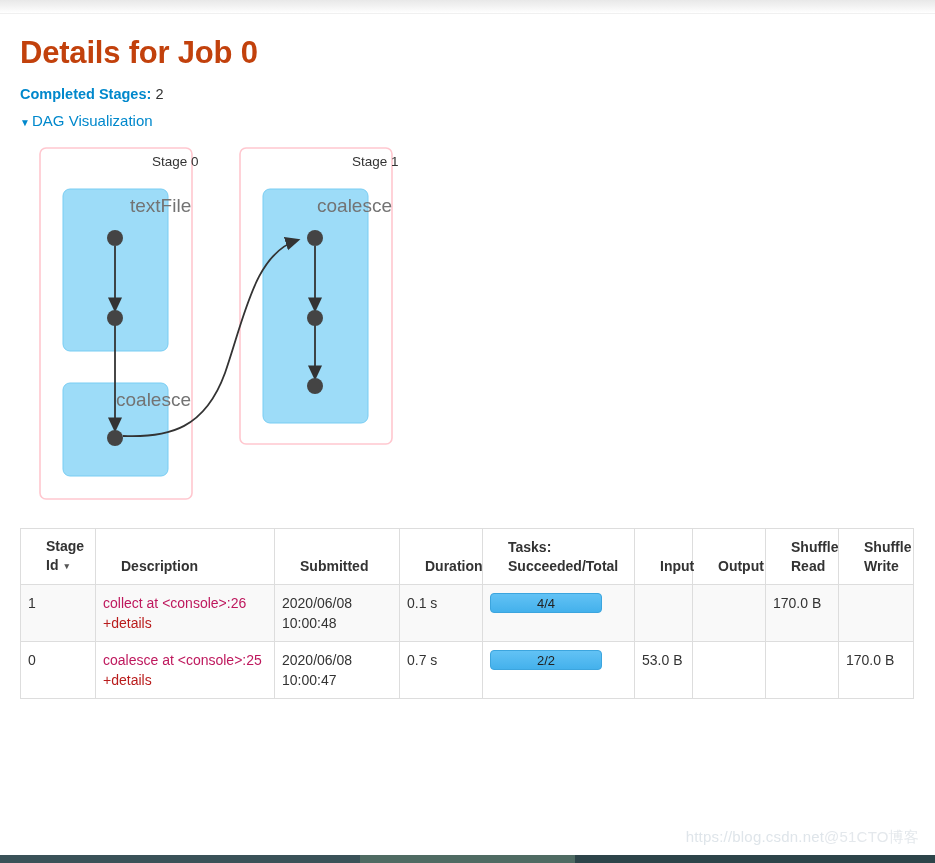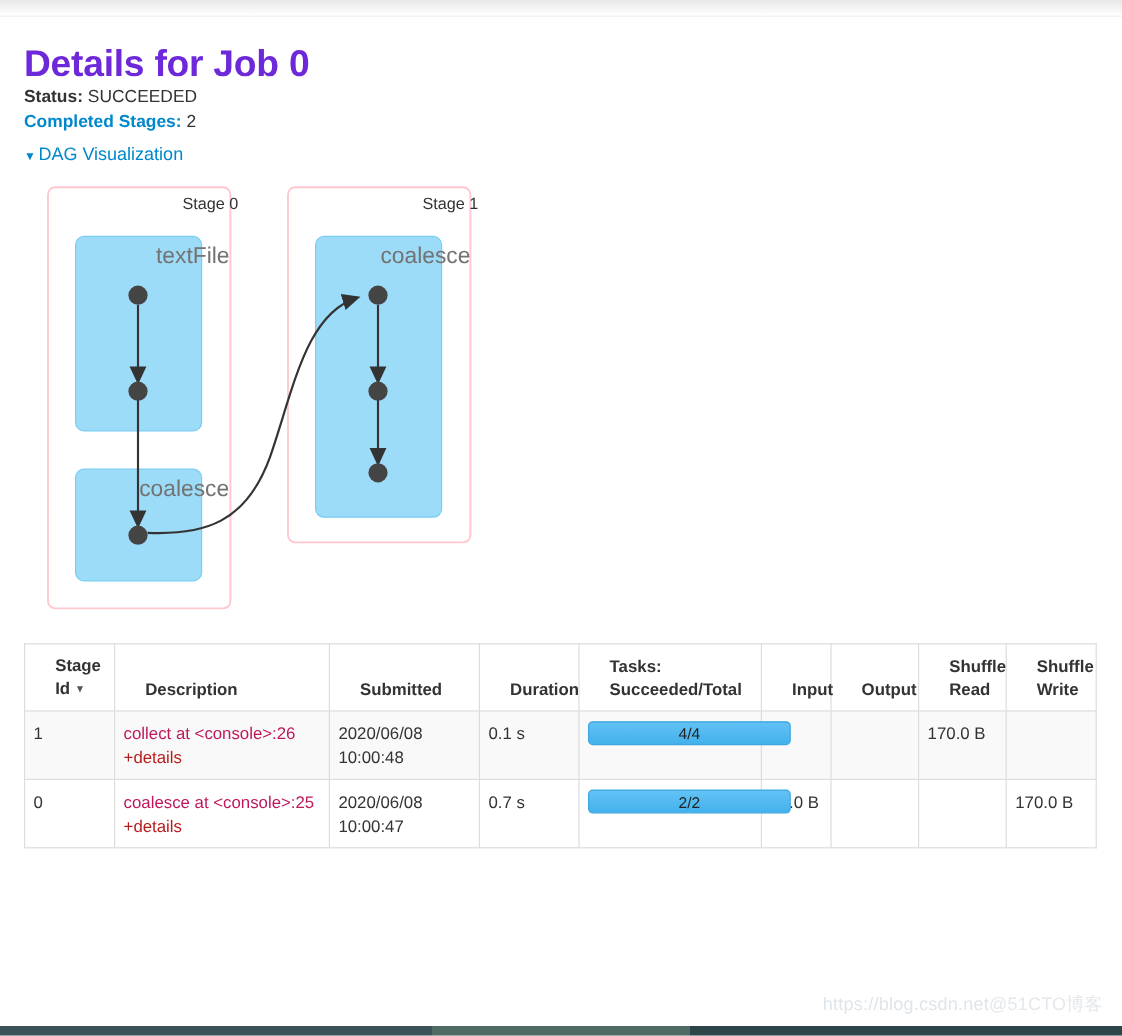--- a/index.html
+++ b/index.html
@@ -17,22 +17,22 @@
     border-bottom:1px solid #f0f0f0;
   }
   .page{
     position:absolute;left:0;top:13px;width:935px;
   }
   .content{padding:0 20px;}
 
   h1.page-title{
     font-size:31px;
     font-weight:bold;
-    color:#6d28d9;
-    margin:22px 0 0 0;
+    color:#c2410c;
+    margin:22px 0 13px 0;
     letter-spacing:-0.2px;
   }
 
   .meta-line{font-size:14.5px;line-height:21px;color:#333;margin:0;}
   .meta-line b{color:#333;}
   .meta-line .lbl-link{color:#0088cc;font-weight:bold;}
 
   .toggler{
     font-size:15px;line-height:25px;color:#0088cc;cursor:pointer;
     margin-top:3px;display:block;
@@ -83,21 +83,21 @@
     line-height:20px;
     color:#333;
   }
   table.stages tr.odd td{background:#f9f9f9;}
   table.stages tr.even td{background:#ffffff;}
   a.lnk{color:#be185d;text-decoration:none;}
   .details-toggle{color:#b91c1c;cursor:pointer;}
   .sort-caret{display:inline-block;font-size:9px;color:#555;margin-left:6px;vertical-align:middle;}
 
   .progbar{
-    position:relative;width:169px;height:20px;border-radius:4px;
+    position:relative;width:112px;height:20px;border-radius:4px;
     background:linear-gradient(to bottom,#62c2f5 0%,#44b1ec 100%);
     border:1px solid #3ca5de;
     box-sizing:border-box;
     overflow:hidden;
   }
   .progbar .ptext{
     position:absolute;left:0;top:0;width:100%;height:20px;line-height:19px;
     text-align:center;font-size:13px;color:#222;
   }
 
@@ -116,24 +116,20 @@
 </head>
 <body>
 
 <div class="topstrip"></div>
 
 <div class="page">
   <div class="content">
 
     <h1 class="page-title">Details for Job 0</h1>
 
-    <p class="meta-line">
-      <b>Status:</b>
-      <span>SUCCEEDED</span>
-    </p>
     <p class="meta-line">
       <span class="lbl-link">Completed Stages:</span>
       <span>2</span>
     </p>
 
     <span class="toggler">
       <span class="tri">▼</span><span class="txt">DAG Visualization</span>
     </span>
 
     <div class="dag-wrap">

